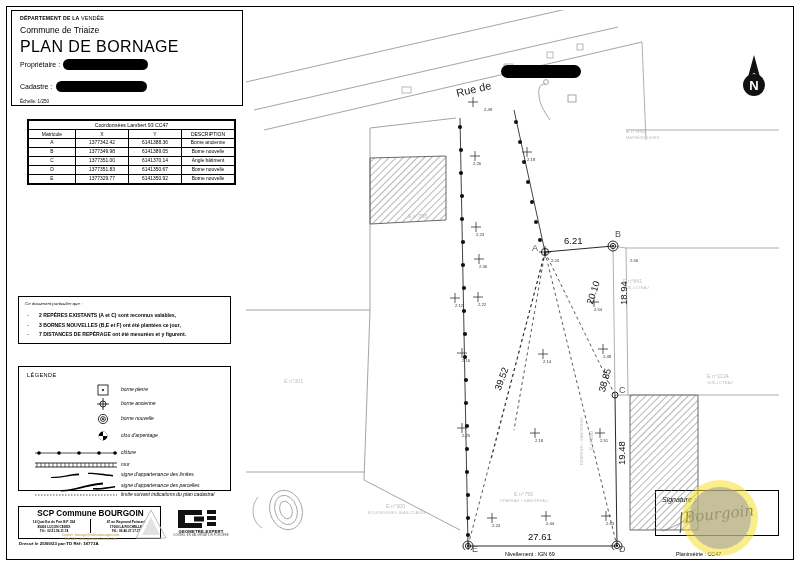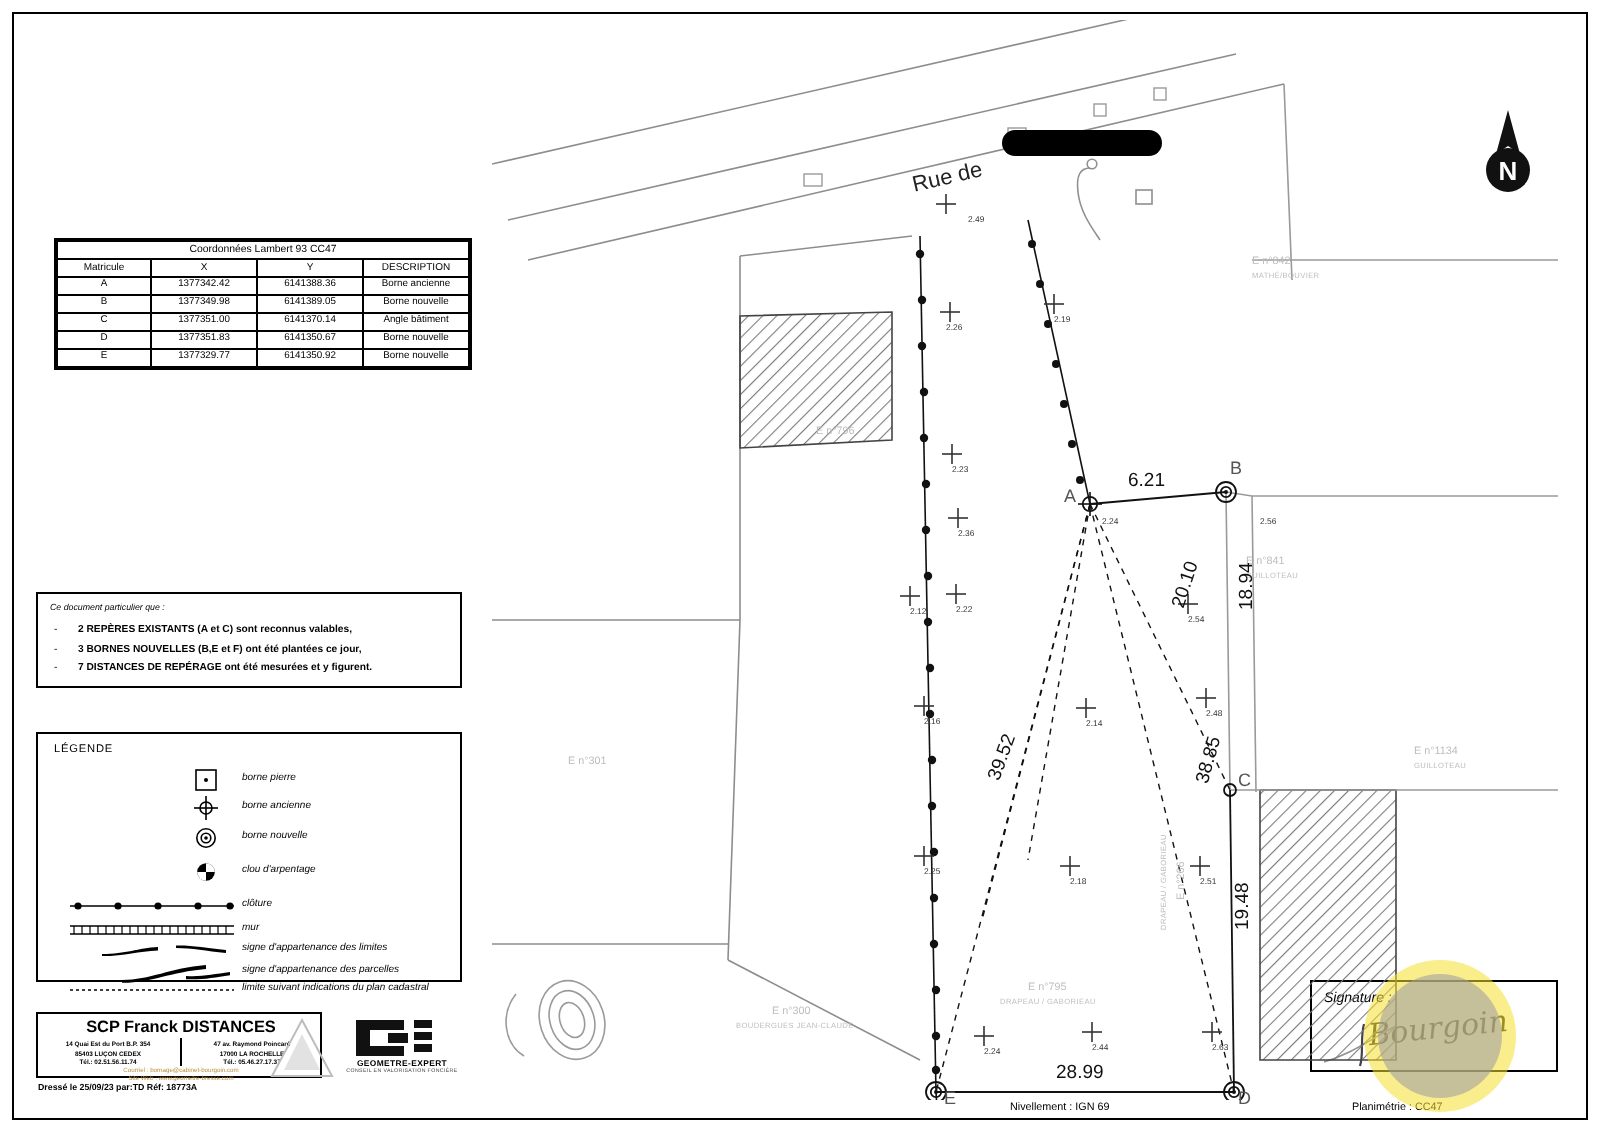--- a/index.html
+++ b/index.html
@@ -83,20 +83,33 @@
   .ptlbl{position:absolute;font-size:9px;color:#555;}
   .dist{position:absolute;font-size:9.5px;color:#111;}
   .elev{position:absolute;font-size:4.2px;color:#333;}
 </style>
 </head>
 <body>
 
 <div id="page">
   <div id="sheet"></div>
 
+  <div id="titleblock">
+    <div class="t-dept">
+      <span>DÉPARTEMENT DE LA</span>
+      <span class="val">VENDÉE</span>
+    </div>
+    <div class="t-com">Commune de  Triaize</div>
+    <div class="t-main">PLAN DE BORNAGE</div>
+    <div class="t-prop">Propriétaire :</div>
+    <div class="redact" style="left:51px;top:48px;width:85px;height:11px;"></div>
+    <div class="t-cad">Cadastre :</div>
+    <div class="redact" style="left:44px;top:70px;width:91px;height:11px;"></div>
+    <div class="t-ech">Échelle: 1/250</div>
+  </div>
 
   <div id="coordtable">
     <table>
       <thead>
         <tr>
             <th class="hdr" colspan="4">Coordonnées Lambert 93 CC47</th>
           </tr>
         <tr>
           <th class="colh" style="width:44px">Matricule</th>
           <th class="colh" style="width:50px">X</th>
@@ -265,21 +278,21 @@
         <svg width="86" height="14" viewBox="0 0 86 14">
             <line x1="2" y1="4" x2="84" y2="4" stroke="#000" stroke-width="0.7" stroke-dasharray="1.5 1.5"></line>
           </svg>
       </div>
       <div class="llab" style="top:0px">limite suivant indications du plan cadastral</div>
     </div>
   </div>
 
   <div id="firm">
     <div id="firmbox">
-      <div class="f-name">SCP  Franck DISTANCES</div>
+      <div class="f-name">SCP  Commune BOURGOIN</div>
       <div class="f-vline"></div>
       <div class="f-col left">
         <div>14 Quai Est du Port  B.P. 354</div>
         <div>85403 LUÇON CEDEX</div>
         <div>Tél.: 02.51.56.11.74</div>
       </div>
       <div class="f-col right">
         <div>47 av. Raymond Poincaré</div>
         <div>17000 LA ROCHELLE</div>
         <div>Tél.: 05.46.27.17.37</div>
@@ -580,21 +593,21 @@
     <div class="ptlbl" style="left:373px;top:375px">C</div>
     <div class="ptlbl" style="left:373px;top:534px">D</div>
     <div class="ptlbl" style="left:226px;top:534px">E</div>
 
     <div class="dist" style="left:318px;top:225px">6.21</div>
     <div class="dist" style="left:372px;top:295px;transform:rotate(-90deg);transform-origin:left top;">18.94</div>
     <div class="dist" style="left:338px;top:292px;transform:rotate(-72deg);transform-origin:left top;">20.10</div>
     <div class="dist" style="left:246px;top:378px;transform:rotate(-70deg);transform-origin:left top;">39.52</div>
     <div class="dist" style="left:350px;top:380px;transform:rotate(-74deg);transform-origin:left top;">38.85</div>
     <div class="dist" style="left:370px;top:455px;transform:rotate(-90deg);transform-origin:left top;">19.48</div>
-    <div class="dist" style="left:282px;top:521px">28.99</div>
+    <div class="dist" style="left:282px;top:521px">27.61</div>
 
     <div class="elev" style="left:238px;top:97px">2.49</div>
     <div class="elev" style="left:227px;top:151px">2.26</div>
     <div class="elev" style="left:281px;top:147px">2.19</div>
     <div class="elev" style="left:230px;top:222px">2.23</div>
     <div class="elev" style="left:233px;top:254px">2.36</div>
     <div class="elev" style="left:305px;top:248px">2.24</div>
     <div class="elev" style="left:384px;top:248px">2.56</div>
     <div class="elev" style="left:209px;top:293px">2.12</div>
     <div class="elev" style="left:232px;top:292px">2.22</div>

